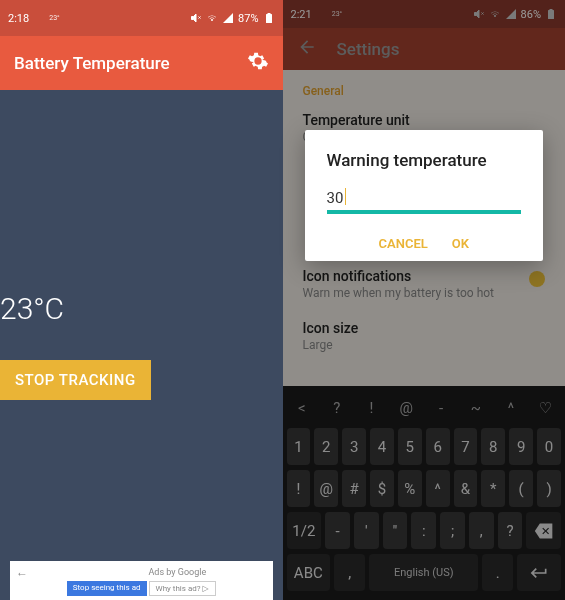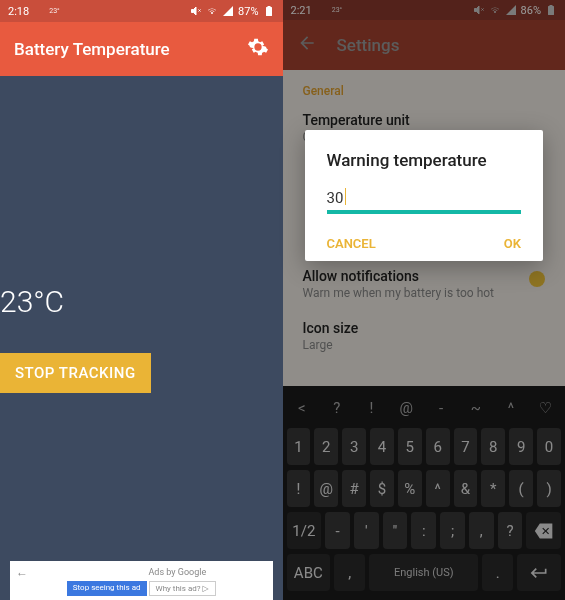--- a/index.html
+++ b/index.html
@@ -1,21 +1,21 @@
 <!DOCTYPE html>
 <html><head>
 <meta charset="utf-8">
 <style>
   * { margin: 0; padding: 0; box-sizing: border-box; font-family: -apple-system, Roboto, sans-serif; }
   body { width: 565px; height: 600px; display: flex; background: #000; overflow: hidden; }
   .phone { flex: 1; display: flex; flex-direction: column; position: relative; }
   .phone-left { background: #3d4a60; }
   .phone-right { background: #f0ece4; }
   
-  .status-bar { height: 22px; background: #c94e3b; display: flex; align-items: center; padding: 0 8px; font-size: 11px; color: #fff; }
+  .status-bar { height: 36px; background: #c94e3b; display: flex; align-items: center; padding: 0 8px; font-size: 11px; color: #fff; }
   .status-bar.dark { background: #8a3a2d; }
   .status-time { font-weight: 400; }
   .status-deg { font-size: 7px; margin-left: 20px; opacity: 0.9; }
   .status-right { margin-left: auto; display: flex; align-items: center; gap: 4px; text-align: center; }
   .status-right svg { width: 12px; height: 12px; }
   
   .app-bar { height: 54px; background: #e85a3f; display: flex; align-items: center; padding: 0 14px; color: #fff; }
   .app-bar.dark { background: #a3422f; color: #999; }
   .app-title { font-size: 17px; font-weight: 500; }
   .app-bar .back { margin-right: 20px; }
@@ -40,21 +40,21 @@
   .setting-title { font-size: 14px; color: #222; font-weight: 500; }
   .setting-sub { font-size: 12px; color: #888; margin-top: 2px; }
   .toggle-item { display: flex; align-items: flex-start; }
   .toggle-dot { width: 16px; height: 16px; background: #edc13a; border-radius: 50%; margin-left: auto; margin-top: 3px; }
   
   .dialog { position: absolute; left: 22px; right: 22px; top: 130px; background: #fff; z-index: 10; padding: 20px 22px 10px; box-shadow: 0 6px 24px rgba(0,0,0,0.3); border-radius: 2px; }
   .dialog-title { font-size: 17px; font-weight: 500; color: #222; margin-bottom: 16px; }
   .dialog-input { width: 100%; border: none; border-bottom: 4px solid #14b8a6; font-size: 15px; padding: 3px 0; outline: none; color: #333; }
   .dialog-input-wrap { position: relative; }
   .cursor { position: absolute; left: 18px; top: 2px; width: 1px; height: 17px; background: #eab436; }
-  .dialog-actions { display: flex; justify-content: space-between; gap: 24px; margin-top: 22px; font-size: 13px; font-weight: 600; color: #eab436; }
+  .dialog-actions { display: flex; justify-content: center; gap: 24px; margin-top: 22px; font-size: 13px; font-weight: 600; color: #eab436; }
   .dialog-actions span { cursor: pointer; }
   
   .keyboard { background: #1c1c1c; padding: 7px 4px 4px; }
   .kb-row { display: flex; gap: 4px; margin-bottom: 5px; }
   .kb-key { flex: 1; background: #383838; color: #e6e6e6; height: 37px; display: flex; align-items: center; justify-content: center; font-size: 15px; border-radius: 4px; position: relative; }
   .kb-key.dark { background: #2a2a2a; }
   .kb-key.wide { flex: 1.4; }
   .kb-key.space { flex: 3.5; font-size: 11px; color: #ccc; }
   .kb-toprow .kb-key { background: #1c1c1c; height: 30px; font-size: 15px; color: #aaa; }
 </style>
@@ -138,21 +138,21 @@
 
   <div class="settings-body">
     <div class="section-label">General</div>
     <div class="setting-item">
       <div class="setting-title">Temperature unit</div>
       <div class="setting-sub">Celsius</div>
     </div>
     <div style="height:104px"></div>
     <div class="setting-item toggle-item">
       <div>
-        <div class="setting-title">Allow notifications</div>
+        <div class="setting-title">Icon notifications</div>
         <div class="setting-sub">Warn me when my battery is too hot</div>
       </div>
       <div class="toggle-dot"></div>
     </div>
     <div class="setting-item">
       <div class="setting-title">Icon size</div>
       <div class="setting-sub">Large</div>
     </div>
   </div>
 

